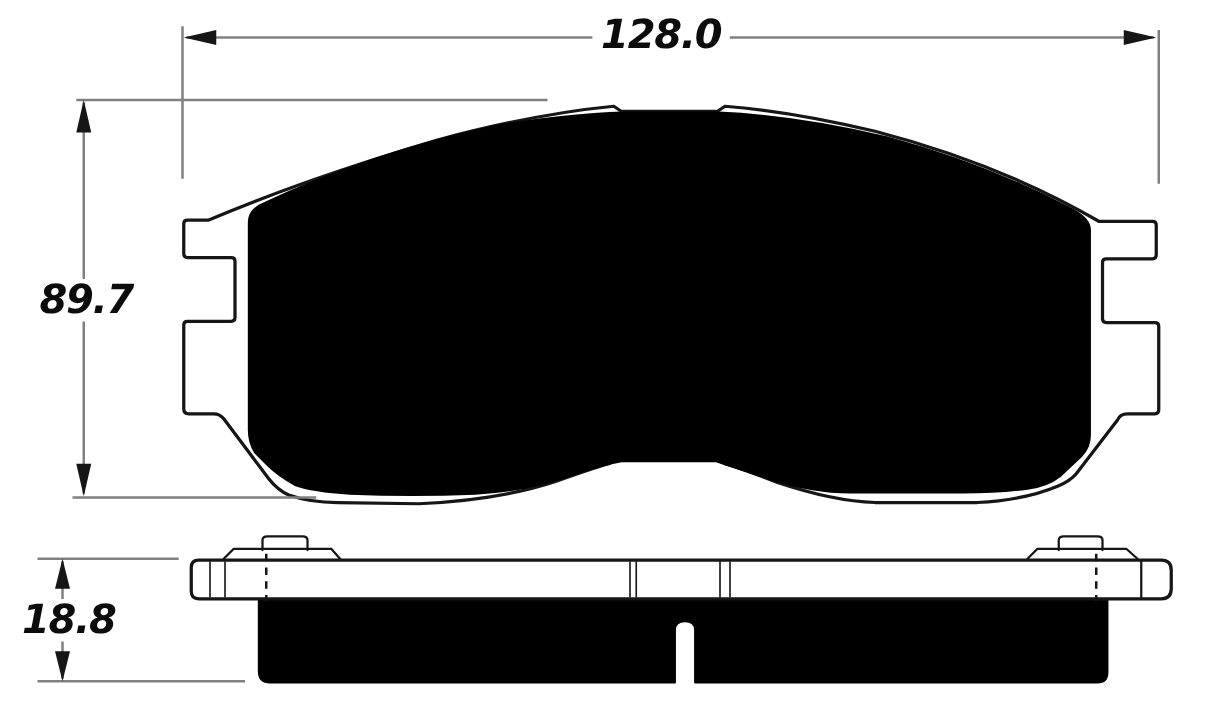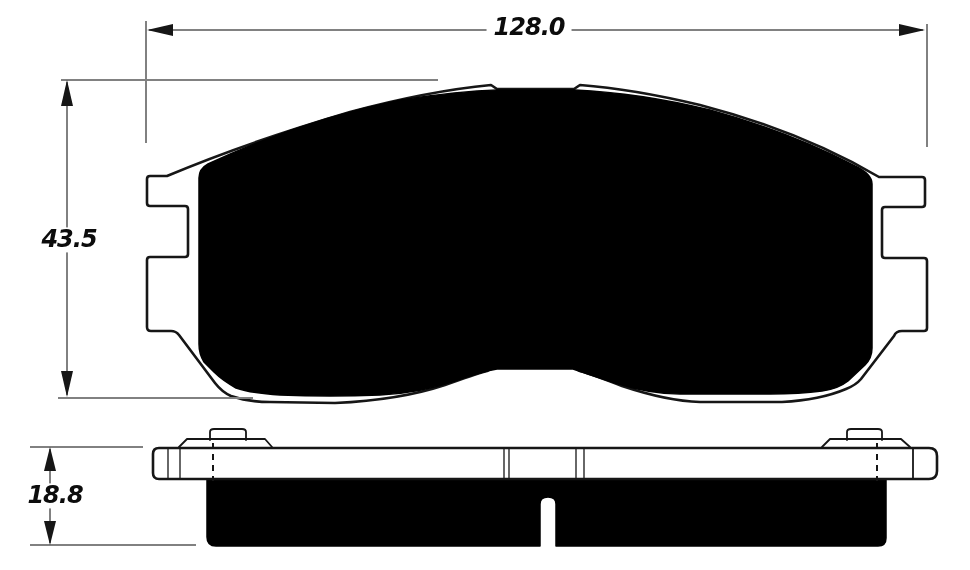--- a/index.html
+++ b/index.html
@@ -62,21 +62,21 @@
   }
   .arrow {
     fill: var(--outline, #161616);
     stroke: none;
   }
   .dim-label {
     position: absolute;
     transform: translate(-50%, -50%);
     font-style: italic;
     font-weight: bold;
-    font-size: 24px;
+    font-size: 32px;
     letter-spacing: -1px;
     color: var(--text, #0c0c0c);
     background: var(--background, #ffffff);
     padding: 0 7px;
     line-height: 1.05;
     white-space: nowrap;
   }
 </style>
 </head>
 <body>
@@ -212,16 +212,16 @@
       <line class="dim" x1="30" y1="447" x2="143" y2="447"></line>
       <line class="dim" x1="30" y1="545" x2="196" y2="545"></line>
       <line class="dim" x1="50" y1="449" x2="50" y2="543"></line>
       <polygon class="arrow" points="50,447 44,471 56,471"></polygon>
       <polygon class="arrow" points="50,545 44,521 56,521"></polygon>
     </g>
   </svg>
 
   <div class="dim-label" style="left:529px; top:28px;">128.0</div>
 
-  <div class="dim-label" style="left:69px; top:240px;">43.5</div>
+  <div class="dim-label" style="left:69px; top:240px;">89.7</div>
 
   <div class="dim-label" style="left:55px; top:496px;">18.8</div>
 </div>
 
 </body></html>

